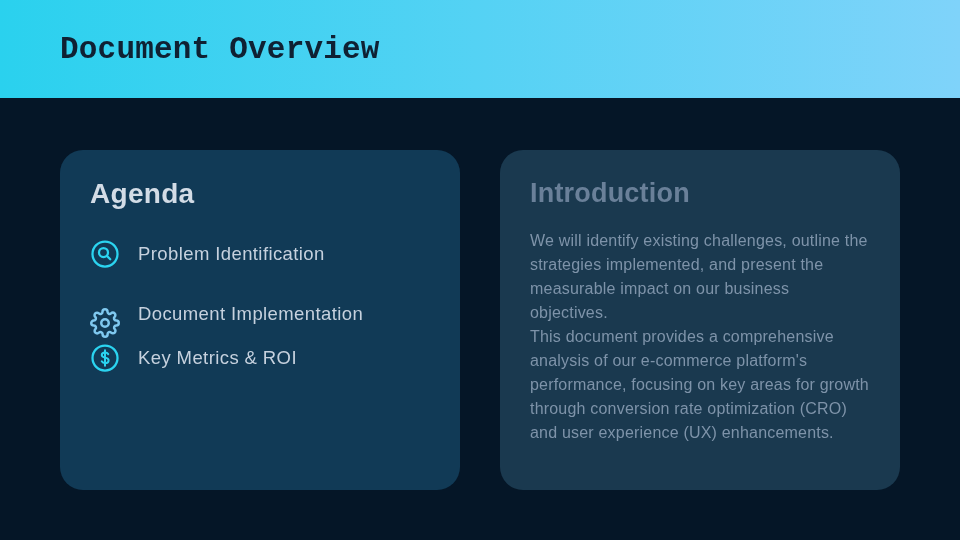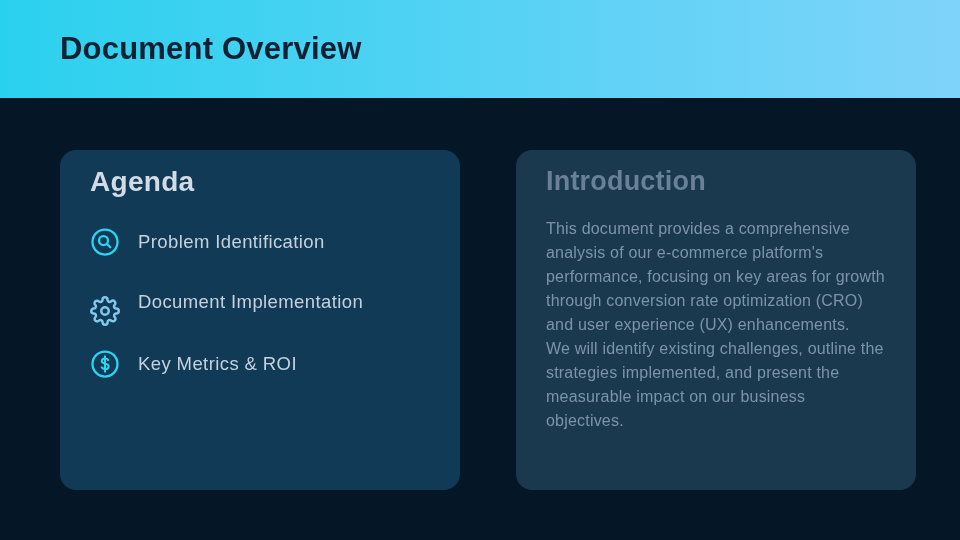--- a/index.html
+++ b/index.html
@@ -10,47 +10,48 @@
     font-family: "Liberation Sans", sans-serif;
   }
 
   
   .header {
     position: absolute; top: 0; left: 0;
     width: 960px; height: 98px;
     display: flex; align-items: center;
     padding-left: 60px; box-sizing: border-box;
     background: linear-gradient(90deg, #2ad1ee, #7fd3fa);
+    font-family: Liberation Mono, monospace;
   }
   .header h1 {
     margin: 0;
     font-size: 31px; font-weight: 700; letter-spacing: 0.2px;
     color: #0f2133;
   }
 
   
   .card {
     position: absolute; top: 150px;
     width: 400px; height: 340px;
-    border-radius: 16px; box-sizing: border-box;
-    padding: 16px 30px;
+    border-radius: 23px; box-sizing: border-box;
+    padding: 28px 30px;
   }
   .card.agenda { left: 60px; background: #113a56; }
-  .card.intro  { left: 516px; background: #1a394f; }
+  .card.intro  { left: 500px; background: #1a394f; }
 
   .card.agenda h2 {
     margin: 0 0 24px 0;
     font-size: 28px; font-weight: 700; letter-spacing: 0.3px;
     color: #d3dce6;
   }
   .agenda-row {
     display: flex; align-items: center;
     height: 32px; margin-bottom: 12px; margin-top: 28px;
   }
-  .agenda-row.gap-before { margin-top: 30px; }
+  .agenda-row.gap-before { margin-top: 12px; }
   .agenda-row .icon { width: 30px; height: 30px; margin-right: 18px; flex: none; }
   .agenda-row .icon svg { width: 30px; height: 30px; display: block; }
   .agenda-row.icon-drop .icon svg { transform: translateY(9px); }
   .agenda-row .label {
     font-size: 18.5px; letter-spacing: 0.4px;
     color: #c6d1de;
   }
 
   .card.intro h2 {
     margin: 0 0 20px 0;
@@ -102,15 +103,15 @@
         <path d="M14.6 8.9c-.5-.8-1.4-1.3-2.5-1.3-1.5 0-2.7.8-2.7 2s1 1.8 2.7 2.1c1.8.3 2.8 1 2.8 2.2 0 1.3-1.2 2.1-2.8 2.1-1.2 0-2.2-.5-2.7-1.4" stroke-width="1.6"></path>
       </svg>
     </span>
     <span class="label">Key Metrics &amp; ROI</span>
   </div>
 
 </div>
 
 <div class="card intro" style="background: rgb(26, 57, 79);">
   <h2>Introduction</h2>
+  <p>We will identify existing challenges, outline the strategies implemented, and present the measurable impact on our business objectives.</p>
   <p>This document provides a comprehensive analysis of our e-commerce platform's performance, focusing on key areas for growth through conversion rate optimization (CRO) and user experience (UX) enhancements.</p>
-  <p>We will identify existing challenges, outline the strategies implemented, and present the measurable impact on our business objectives.</p>
 </div>
 
 </body></html>

